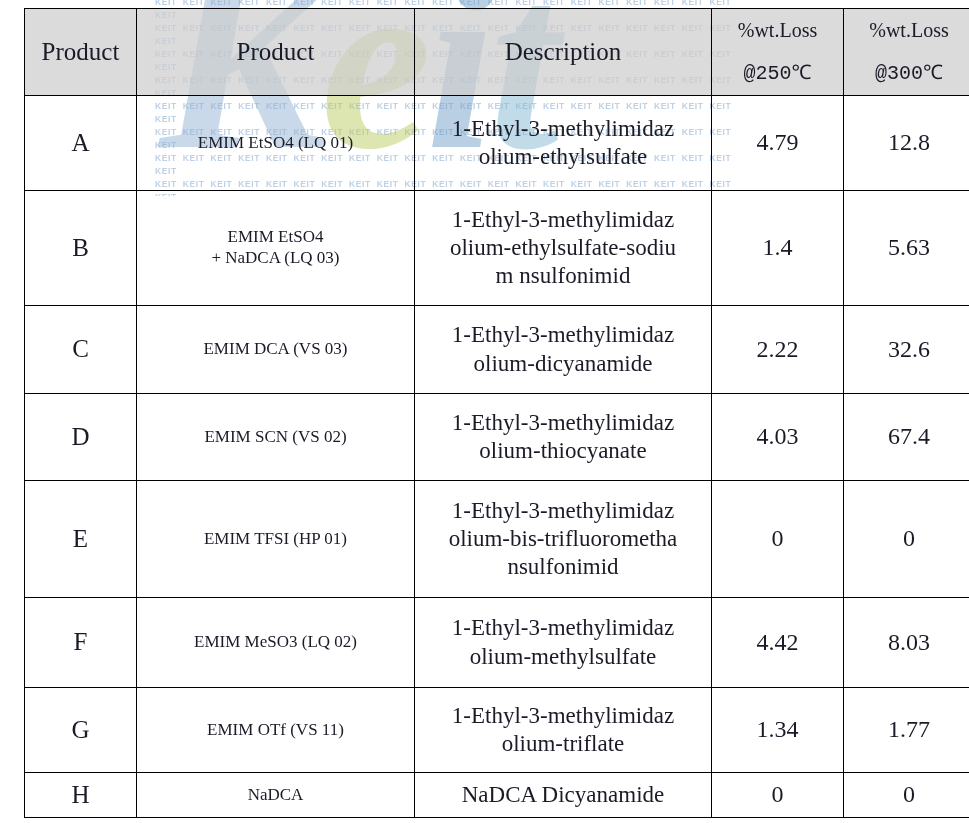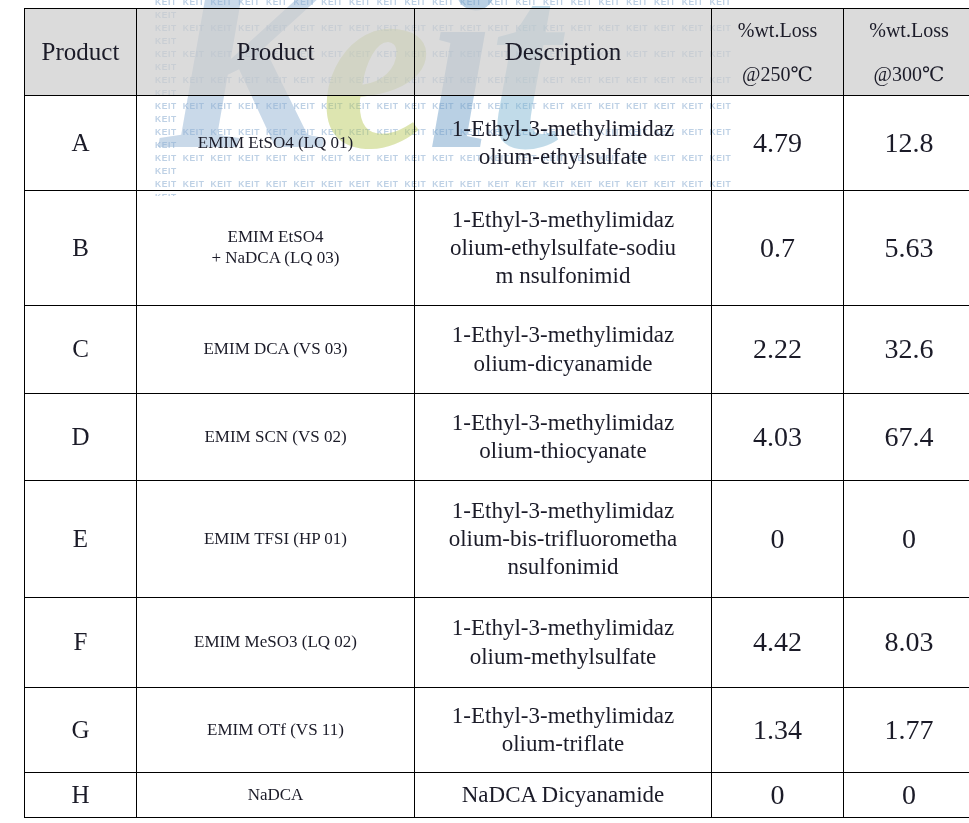--- a/index.html
+++ b/index.html
@@ -78,26 +78,26 @@
     font-weight: normal;
     color: #1b1b28;
     line-height: 1.22;
   }
   thead th {
     background: rgba(205,205,205,0.72);
     height: 82px;
     font-size: 25px;
   }
   thead th.th-small { font-size: 20px; }
-  thead th.th-small .line2 { display: block; margin-top: 20px; }
+  thead th.th-small .line2 { display: block; margin-top: 20px; font-family: Liberation Mono, monospace; }
 
   tbody td { font-size: 17px; }
   tbody td.c-code { font-size: 25px; }
   tbody td.c-desc { font-size: 23px; }
-  tbody td.c-val  { font-size: 28px; }
+  tbody td.c-val  { font-size: 24px; }
 
   
   col.col-product { width: 112px; }
   col.col-name    { width: 278px; }
   col.col-desc    { width: 297px; }
   col.col-l250    { width: 132px; }
   col.col-l300    { width: 131px; }
 
   
   tr.r-A { height: 95px; }
@@ -185,21 +185,21 @@
         <td class="c-name">
           <span class="cell-line">EMIM EtSO4</span>
           <span class="cell-line">+ NaDCA (LQ 03)</span>
         </td>
         <td class="c-desc">
           <span class="cell-line">1-Ethyl-3-methylimidaz</span>
           <span class="cell-line">olium-ethylsulfate-sodiu</span>
           <span class="cell-line">m nsulfonimid</span>
         </td>
         <td class="c-val">
-          <span class="cell-line">0.7</span>
+          <span class="cell-line">1.4</span>
         </td>
         <td class="c-val">
           <span class="cell-line">5.63</span>
         </td>
       </tr>
       <tr class="r-C">
         <td class="c-code">
           <span class="cell-line">C</span>
         </td>
         <td class="c-name">

